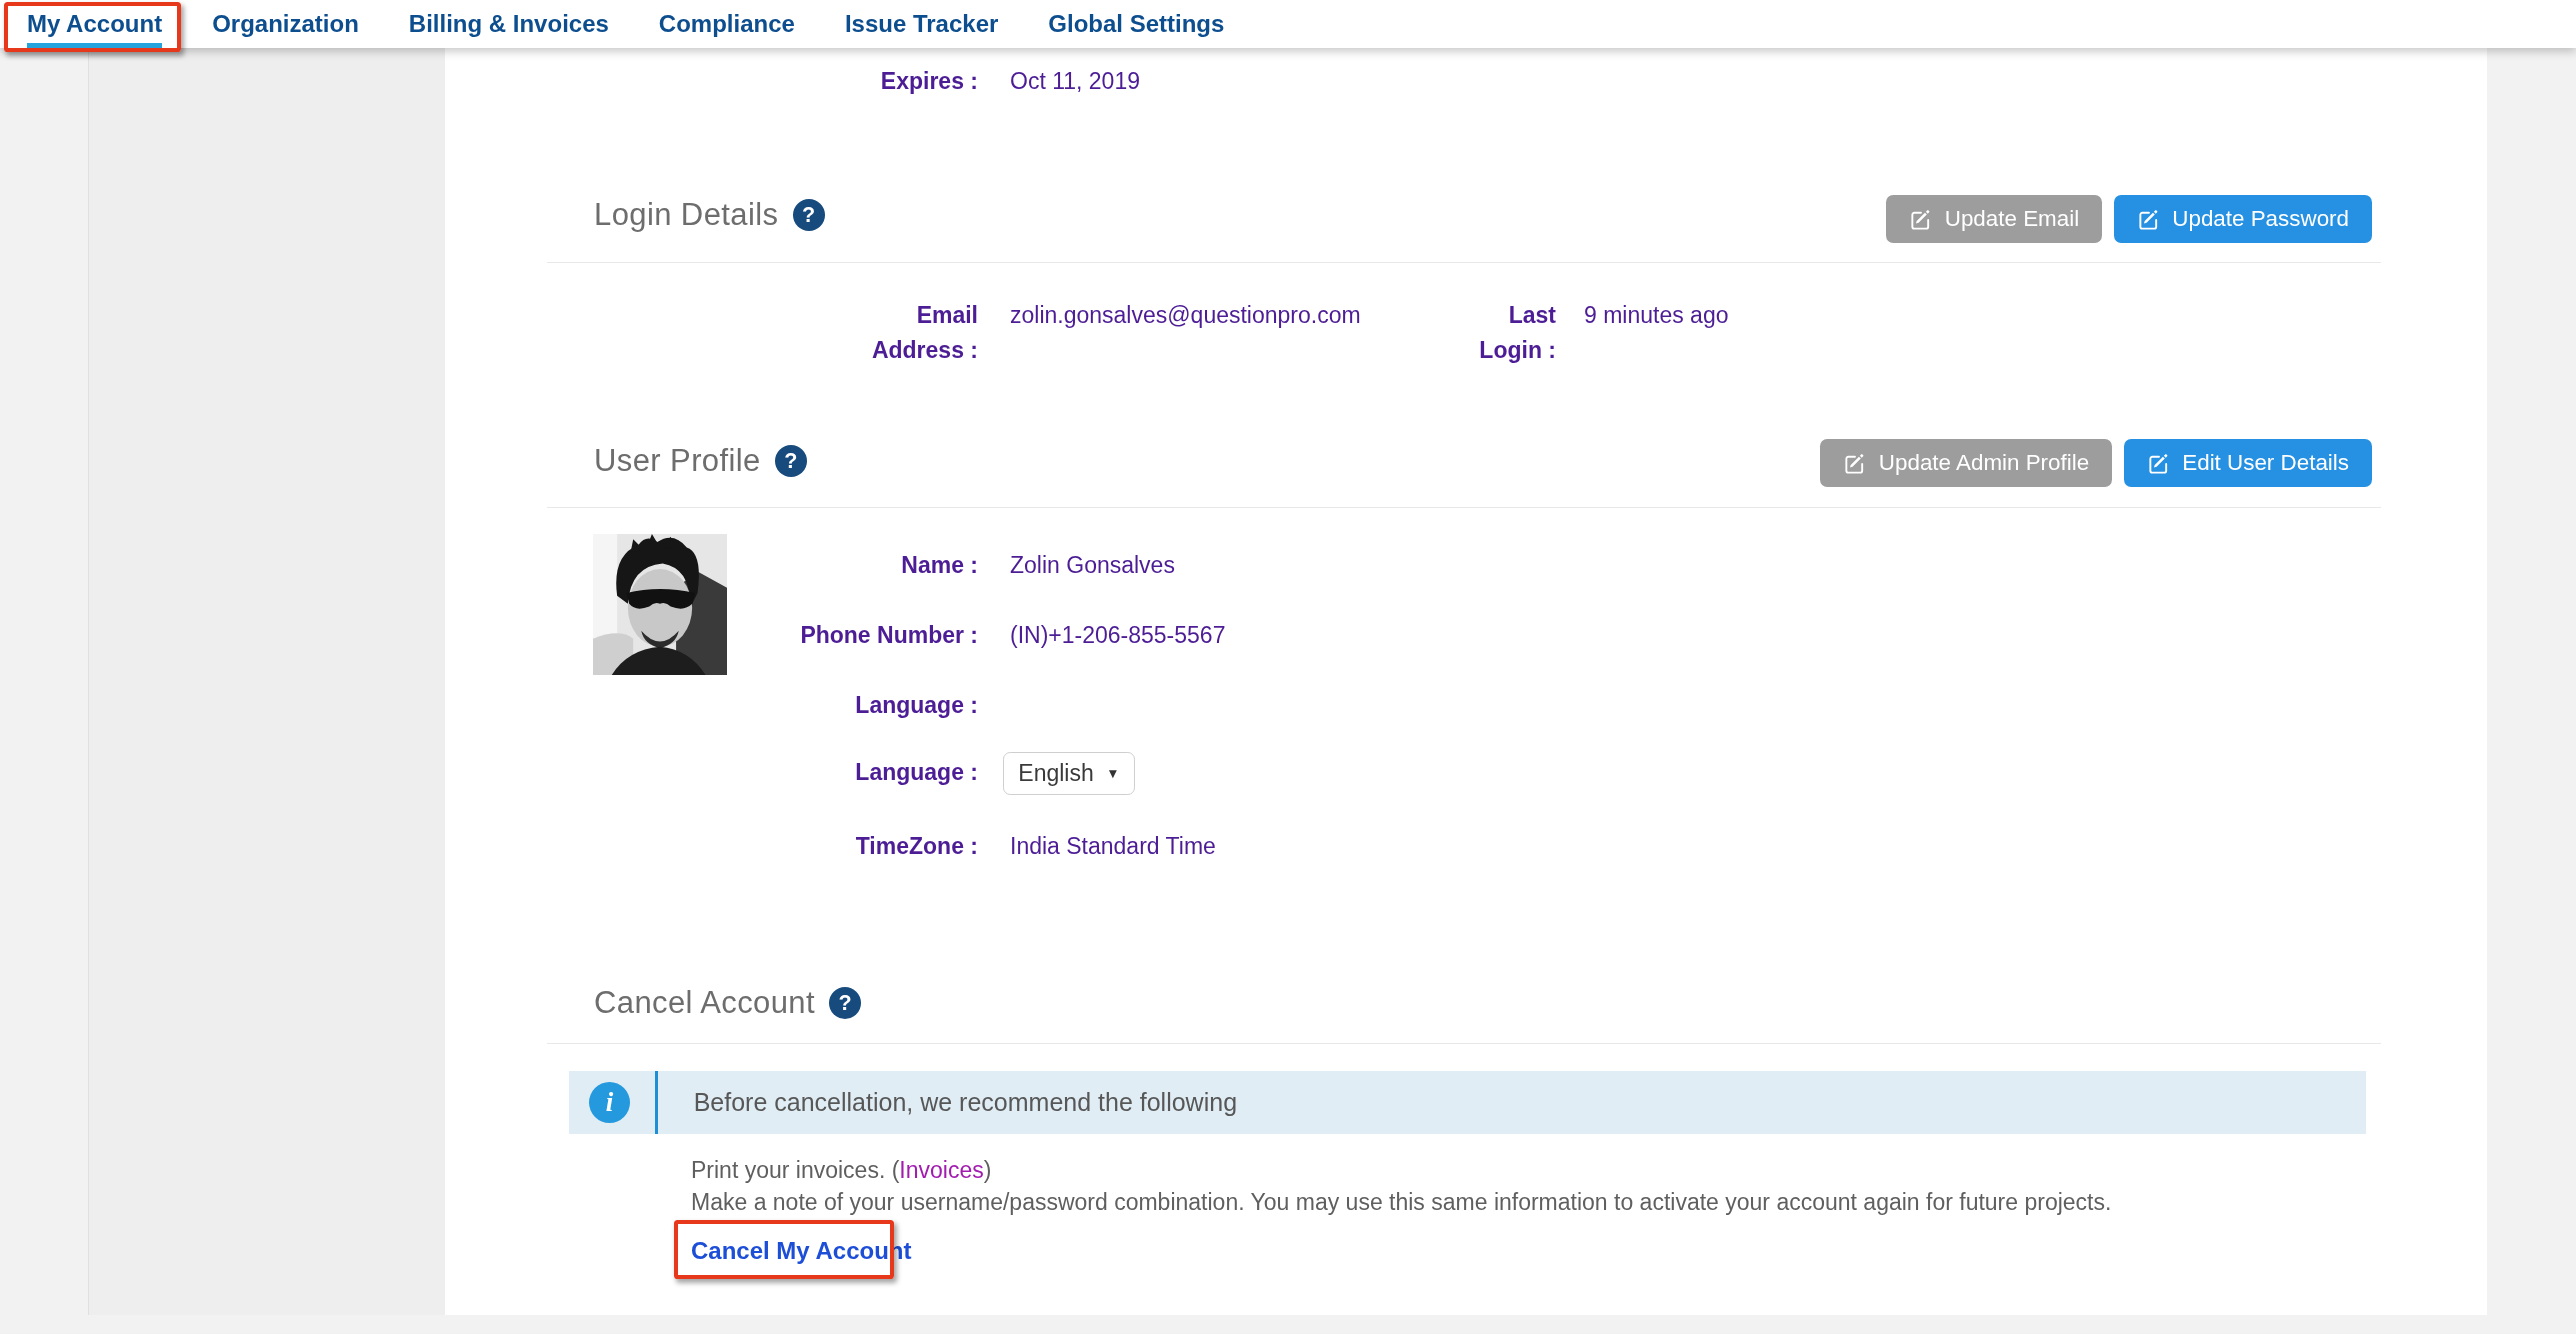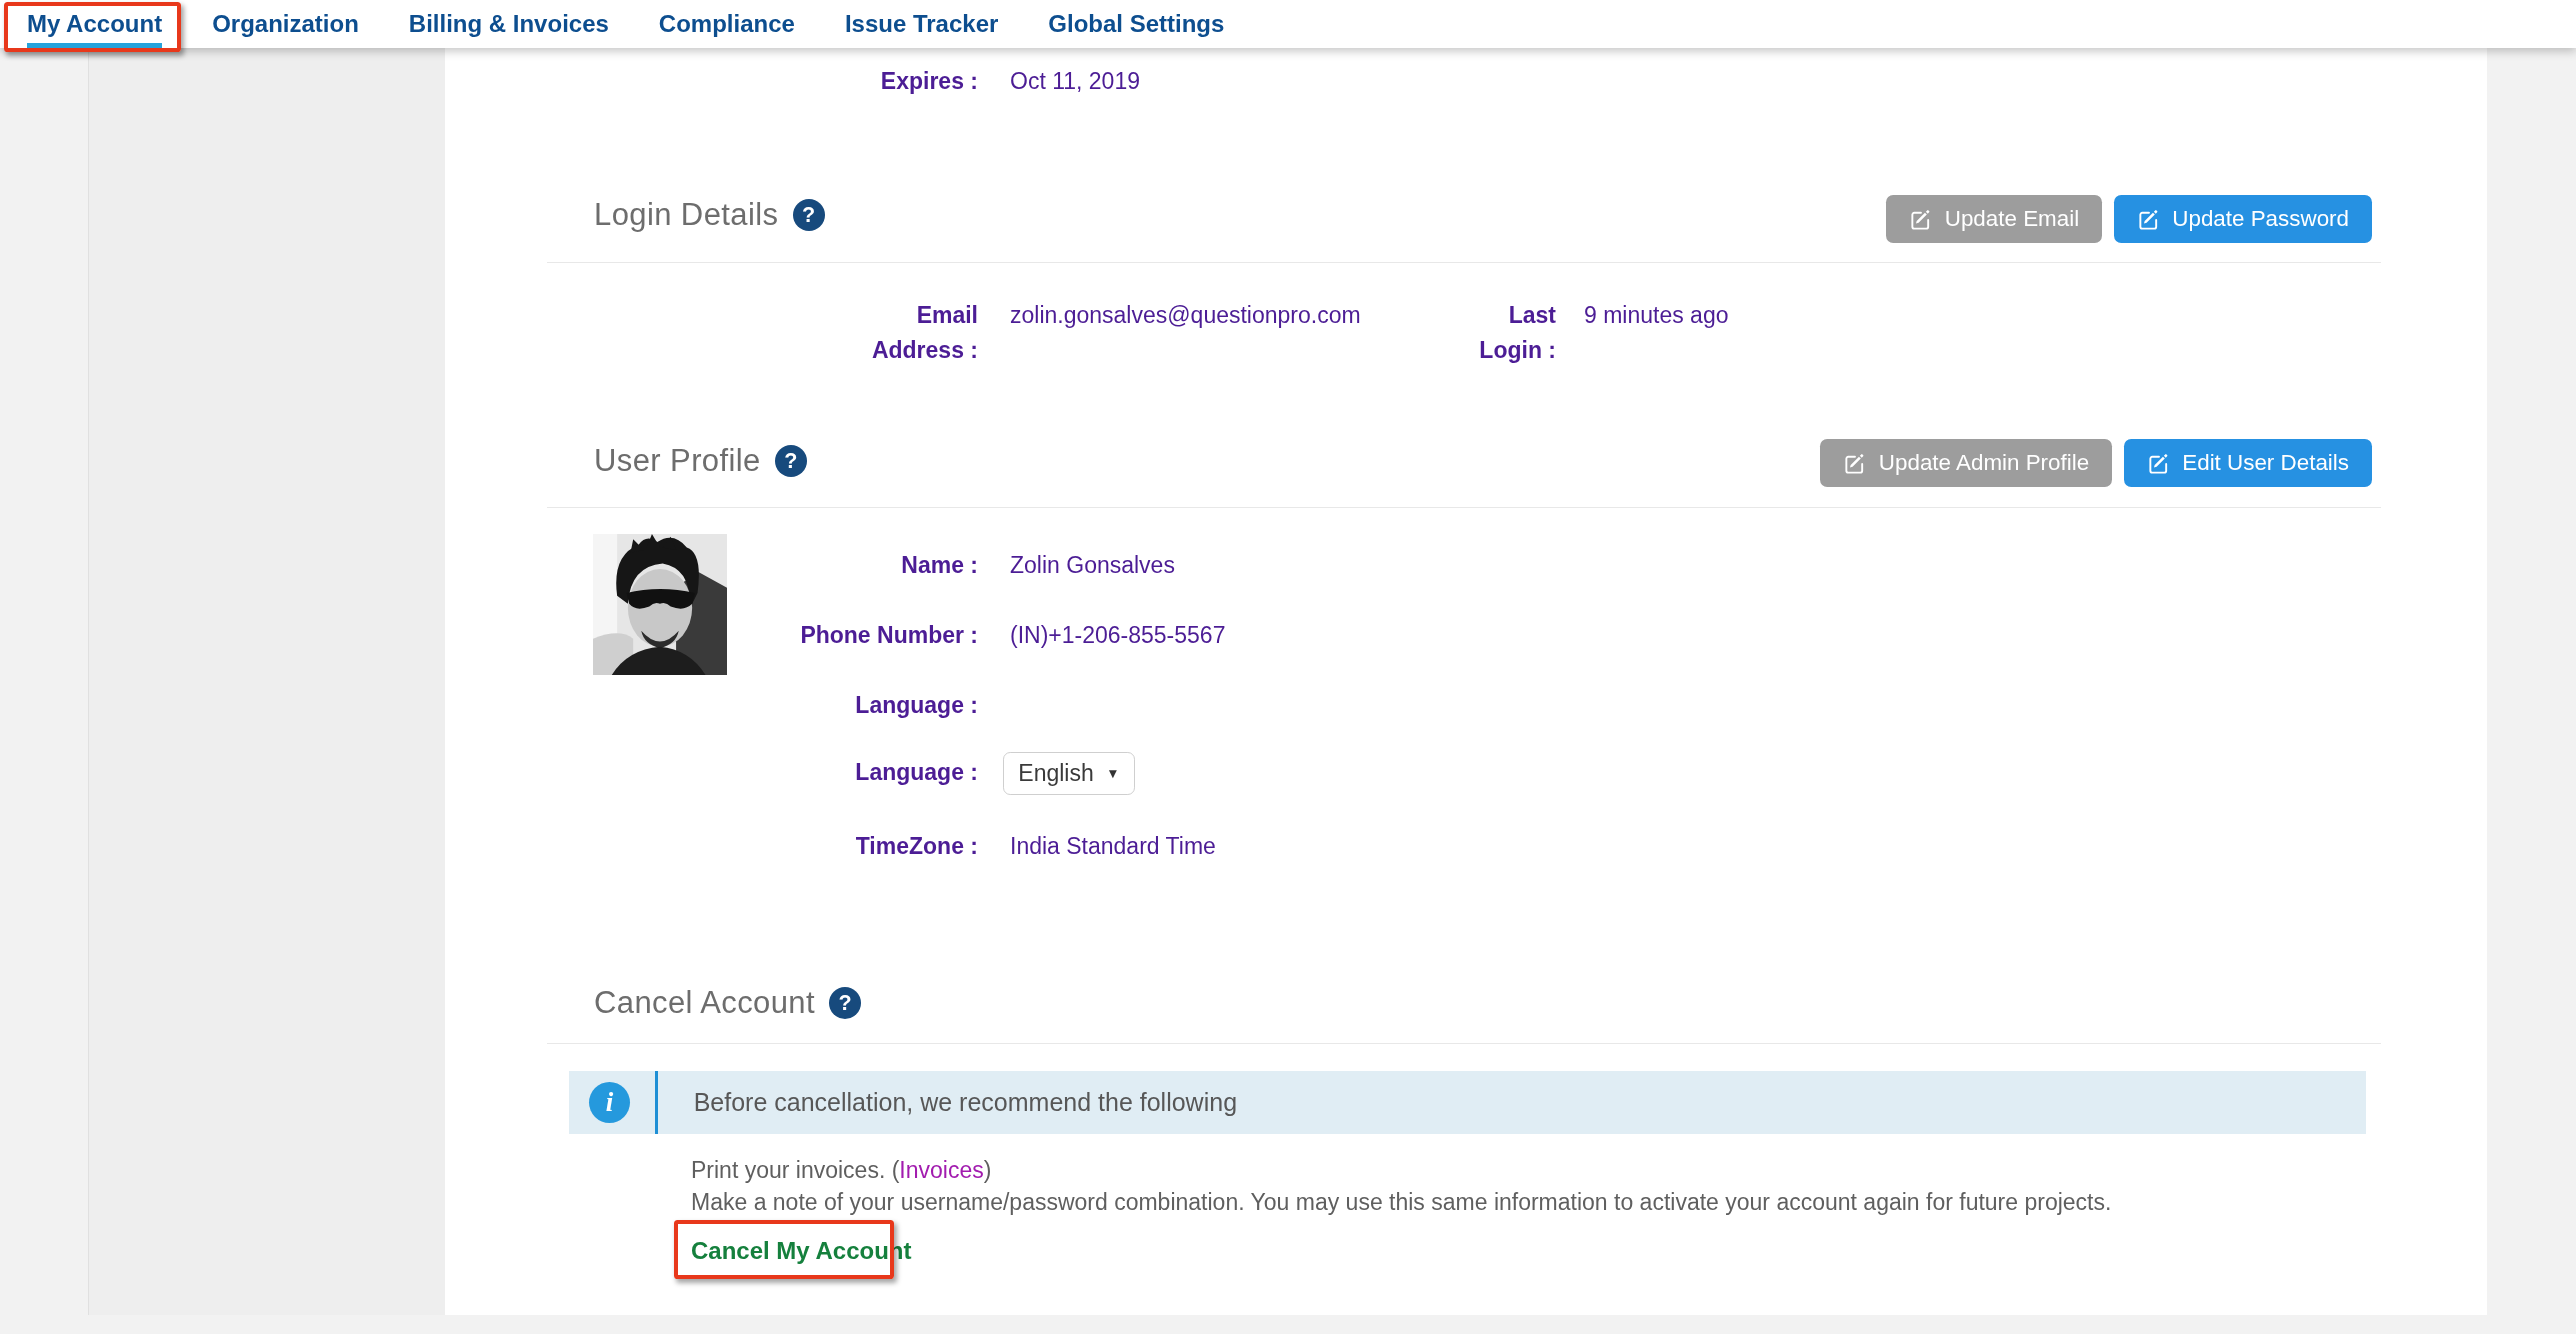--- a/index.html
+++ b/index.html
@@ -87,21 +87,21 @@
   .info-icon {
     width:41px; height:41px; border-radius:50%; background:#2599dd; color:#fff;
     display:flex; align-items:center; justify-content:center;
     font-family:"Liberation Serif", serif; font-style:italic; font-weight:700; font-size:27px;
   }
   .info-sep { width:2.7px; background:#1e8fd5; }
   .info-text { display:flex; align-items:center; padding-left:36px; font-size:25px; color:#575757; }
 
   .para { font-size:23px; color:#5f5f5f; line-height:31px; }
   .link { color:#a21caf; text-decoration:none; cursor:pointer; }
-  .cancel-link { font-size:24px; font-weight:700; color:#15803d; text-decoration:none; cursor:pointer; }
+  .cancel-link { font-size:24px; font-weight:700; color:#1d4ed8; text-decoration:none; cursor:pointer; }
 
   .photo { position:absolute; left:593px; top:534px; width:134px; height:141px; overflow:hidden; }
   .photo svg { display:block; width:100%; height:100%; }
 </style>
 </head>
 <body>
 
 <div class="screen">
 
   <div class="topnav">

